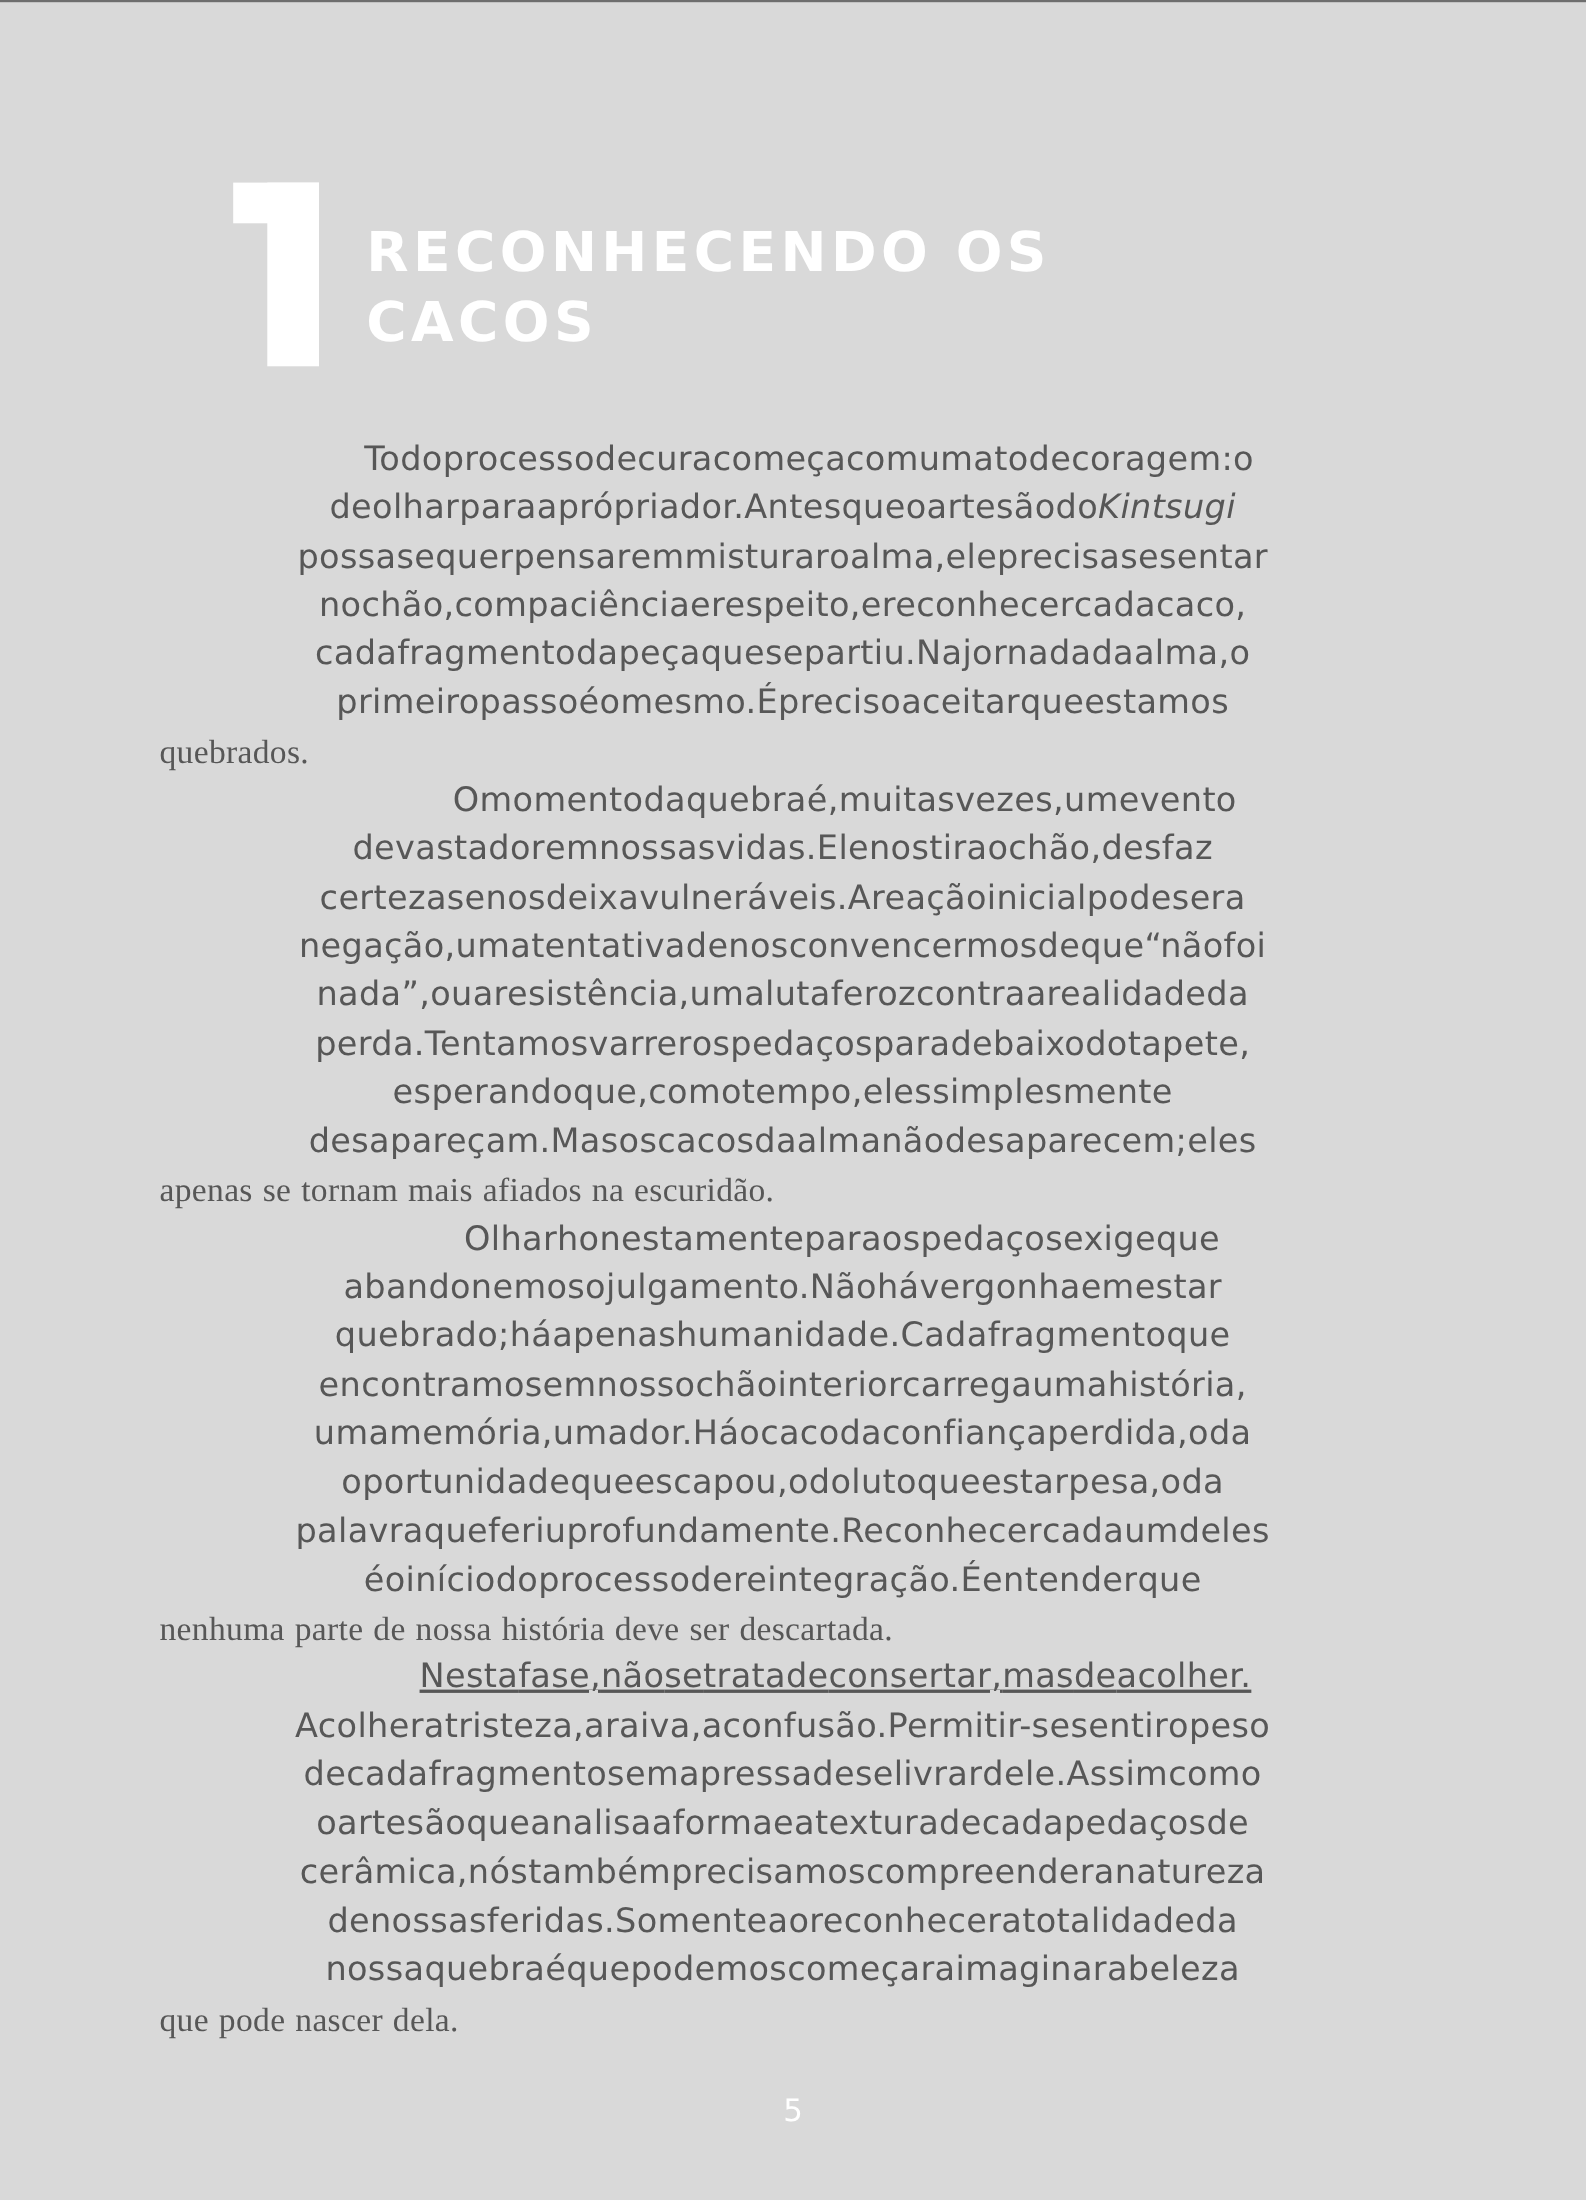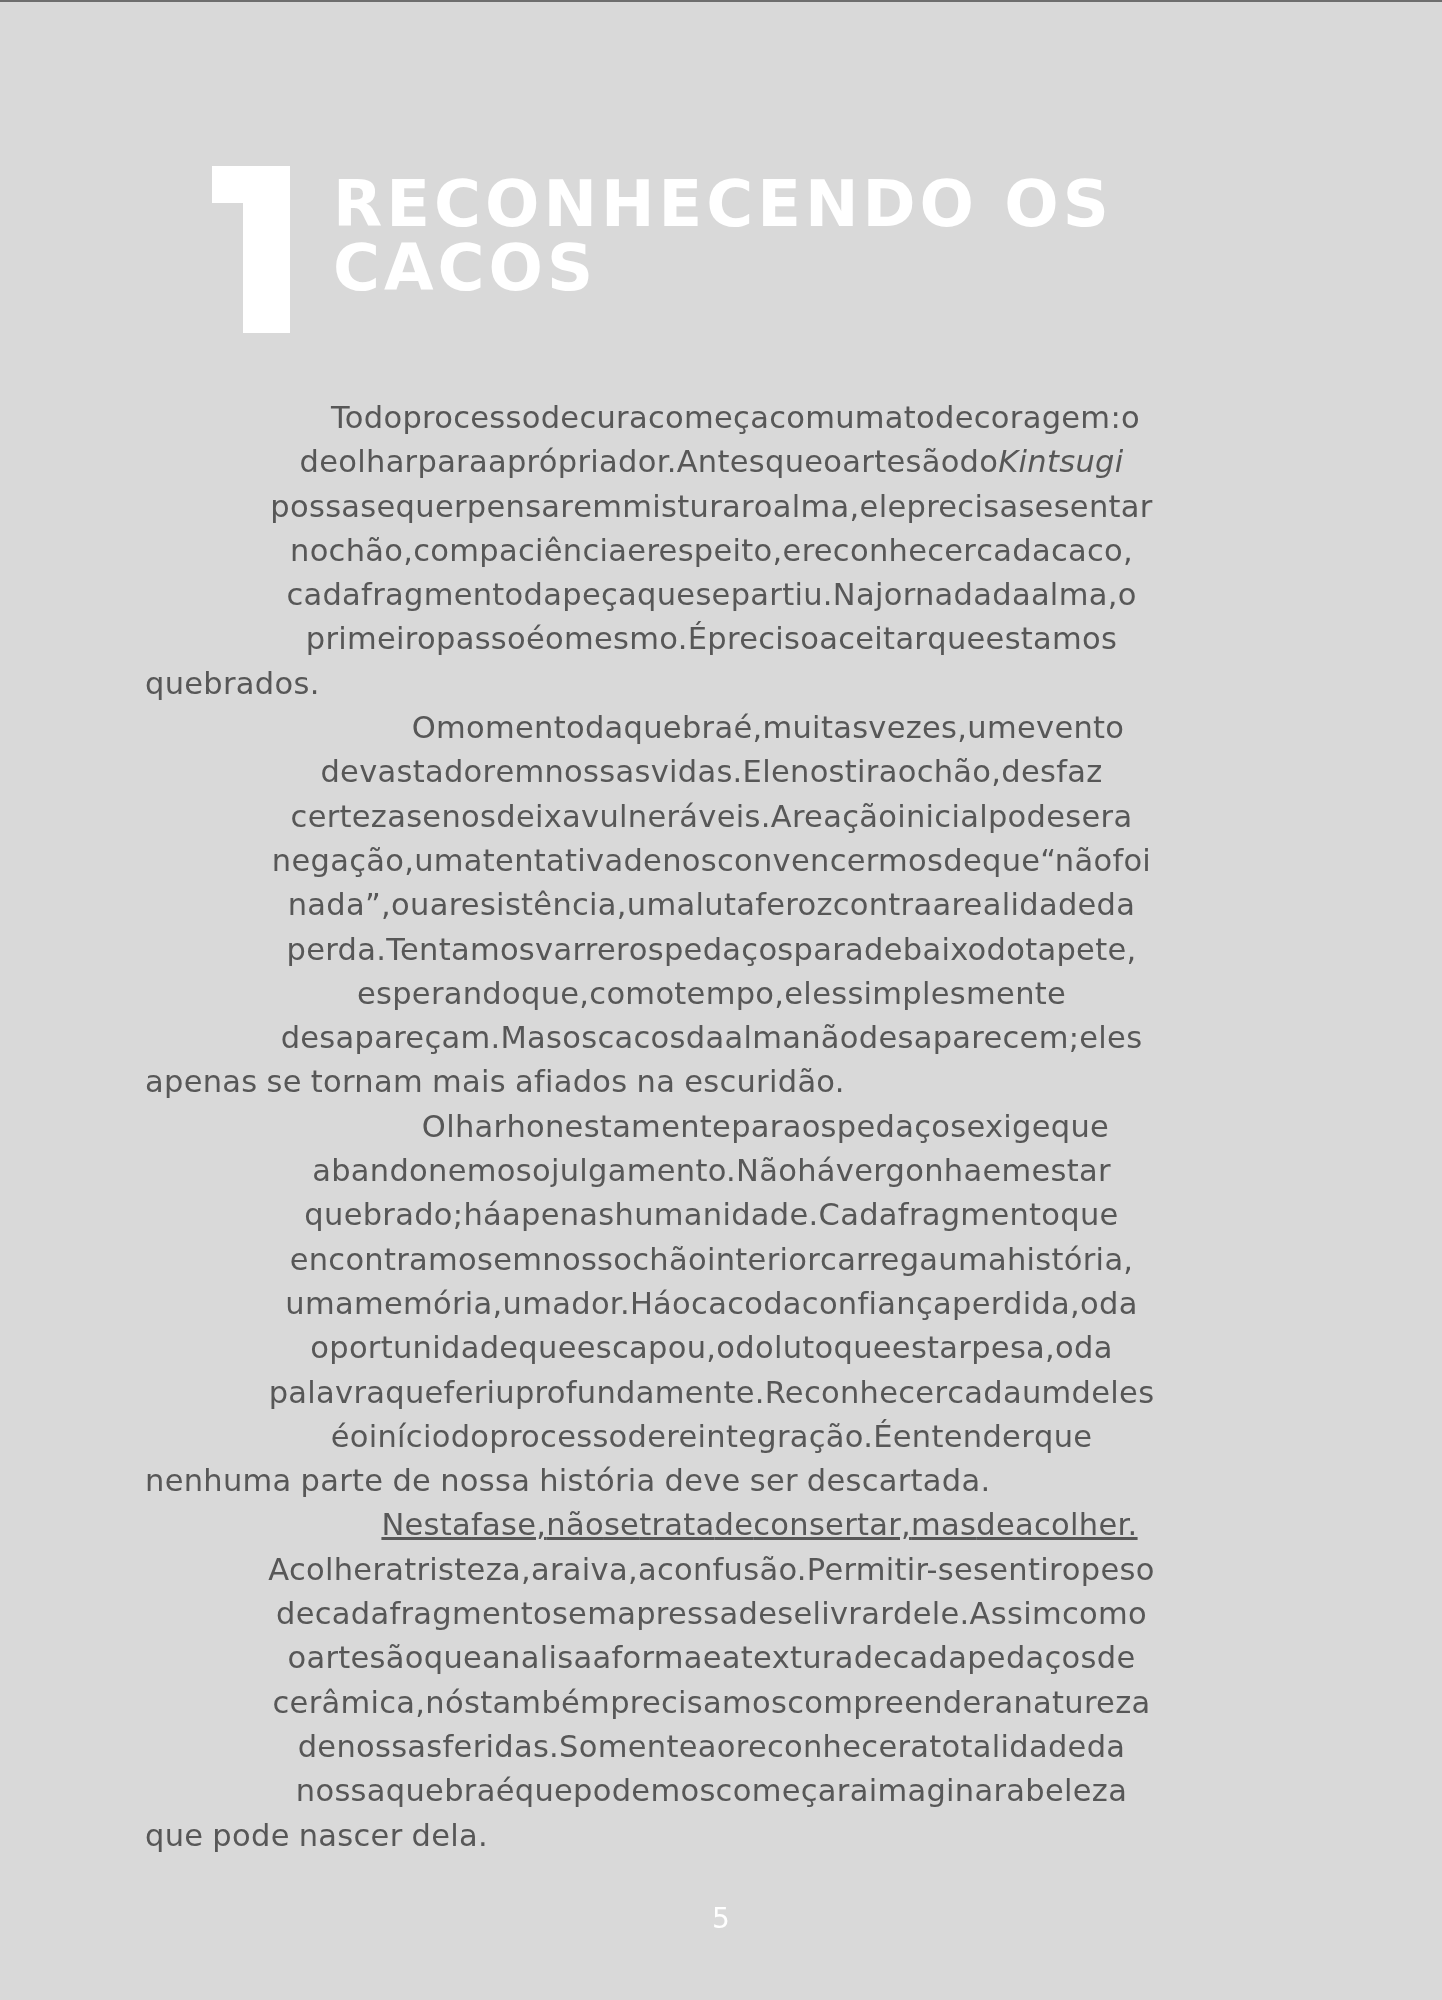--- a/index.html
+++ b/index.html
@@ -38,26 +38,26 @@
     .chapter-number .stem {
       position: absolute;
       left: 31px; top: 0;
       width: 47px;
       height: 167px;
       background: #ffffff;
     }
     .chapter-title {
       position: absolute;
       left: 333px;
-      top: 172px;
+      top: 197px;
       width: 900px;
       color: #ffffff;
       font-family: "DejaVu Sans", sans-serif;
       font-weight: bold;
-      font-size: 64px;
+      font-size: 50px;
       line-height: 64px;
       letter-spacing: 4px;
       text-transform: uppercase;
     }
     .chapter-title div { white-space: nowrap; }
 
     .body-text {
       position: absolute;
       left: 145px;
       top: 396px;
@@ -70,20 +70,21 @@
     .line-flex {
       display: flex;
       justify-content: center;
       height: 44.3px;
       line-height: 44.3px;
       white-space: pre;
     }
     .line-flex.last {
       justify-content: flex-start;
       gap: 9px;
+      font-family: Liberation Serif, serif;
     }
     .page-number {
       position: absolute;
       left: 0;
       width: 1442px;
       top: 1902px;
       text-align: center;
       color: #ffffff;
       font-family: "DejaVu Sans", sans-serif;
       font-size: 28px;

